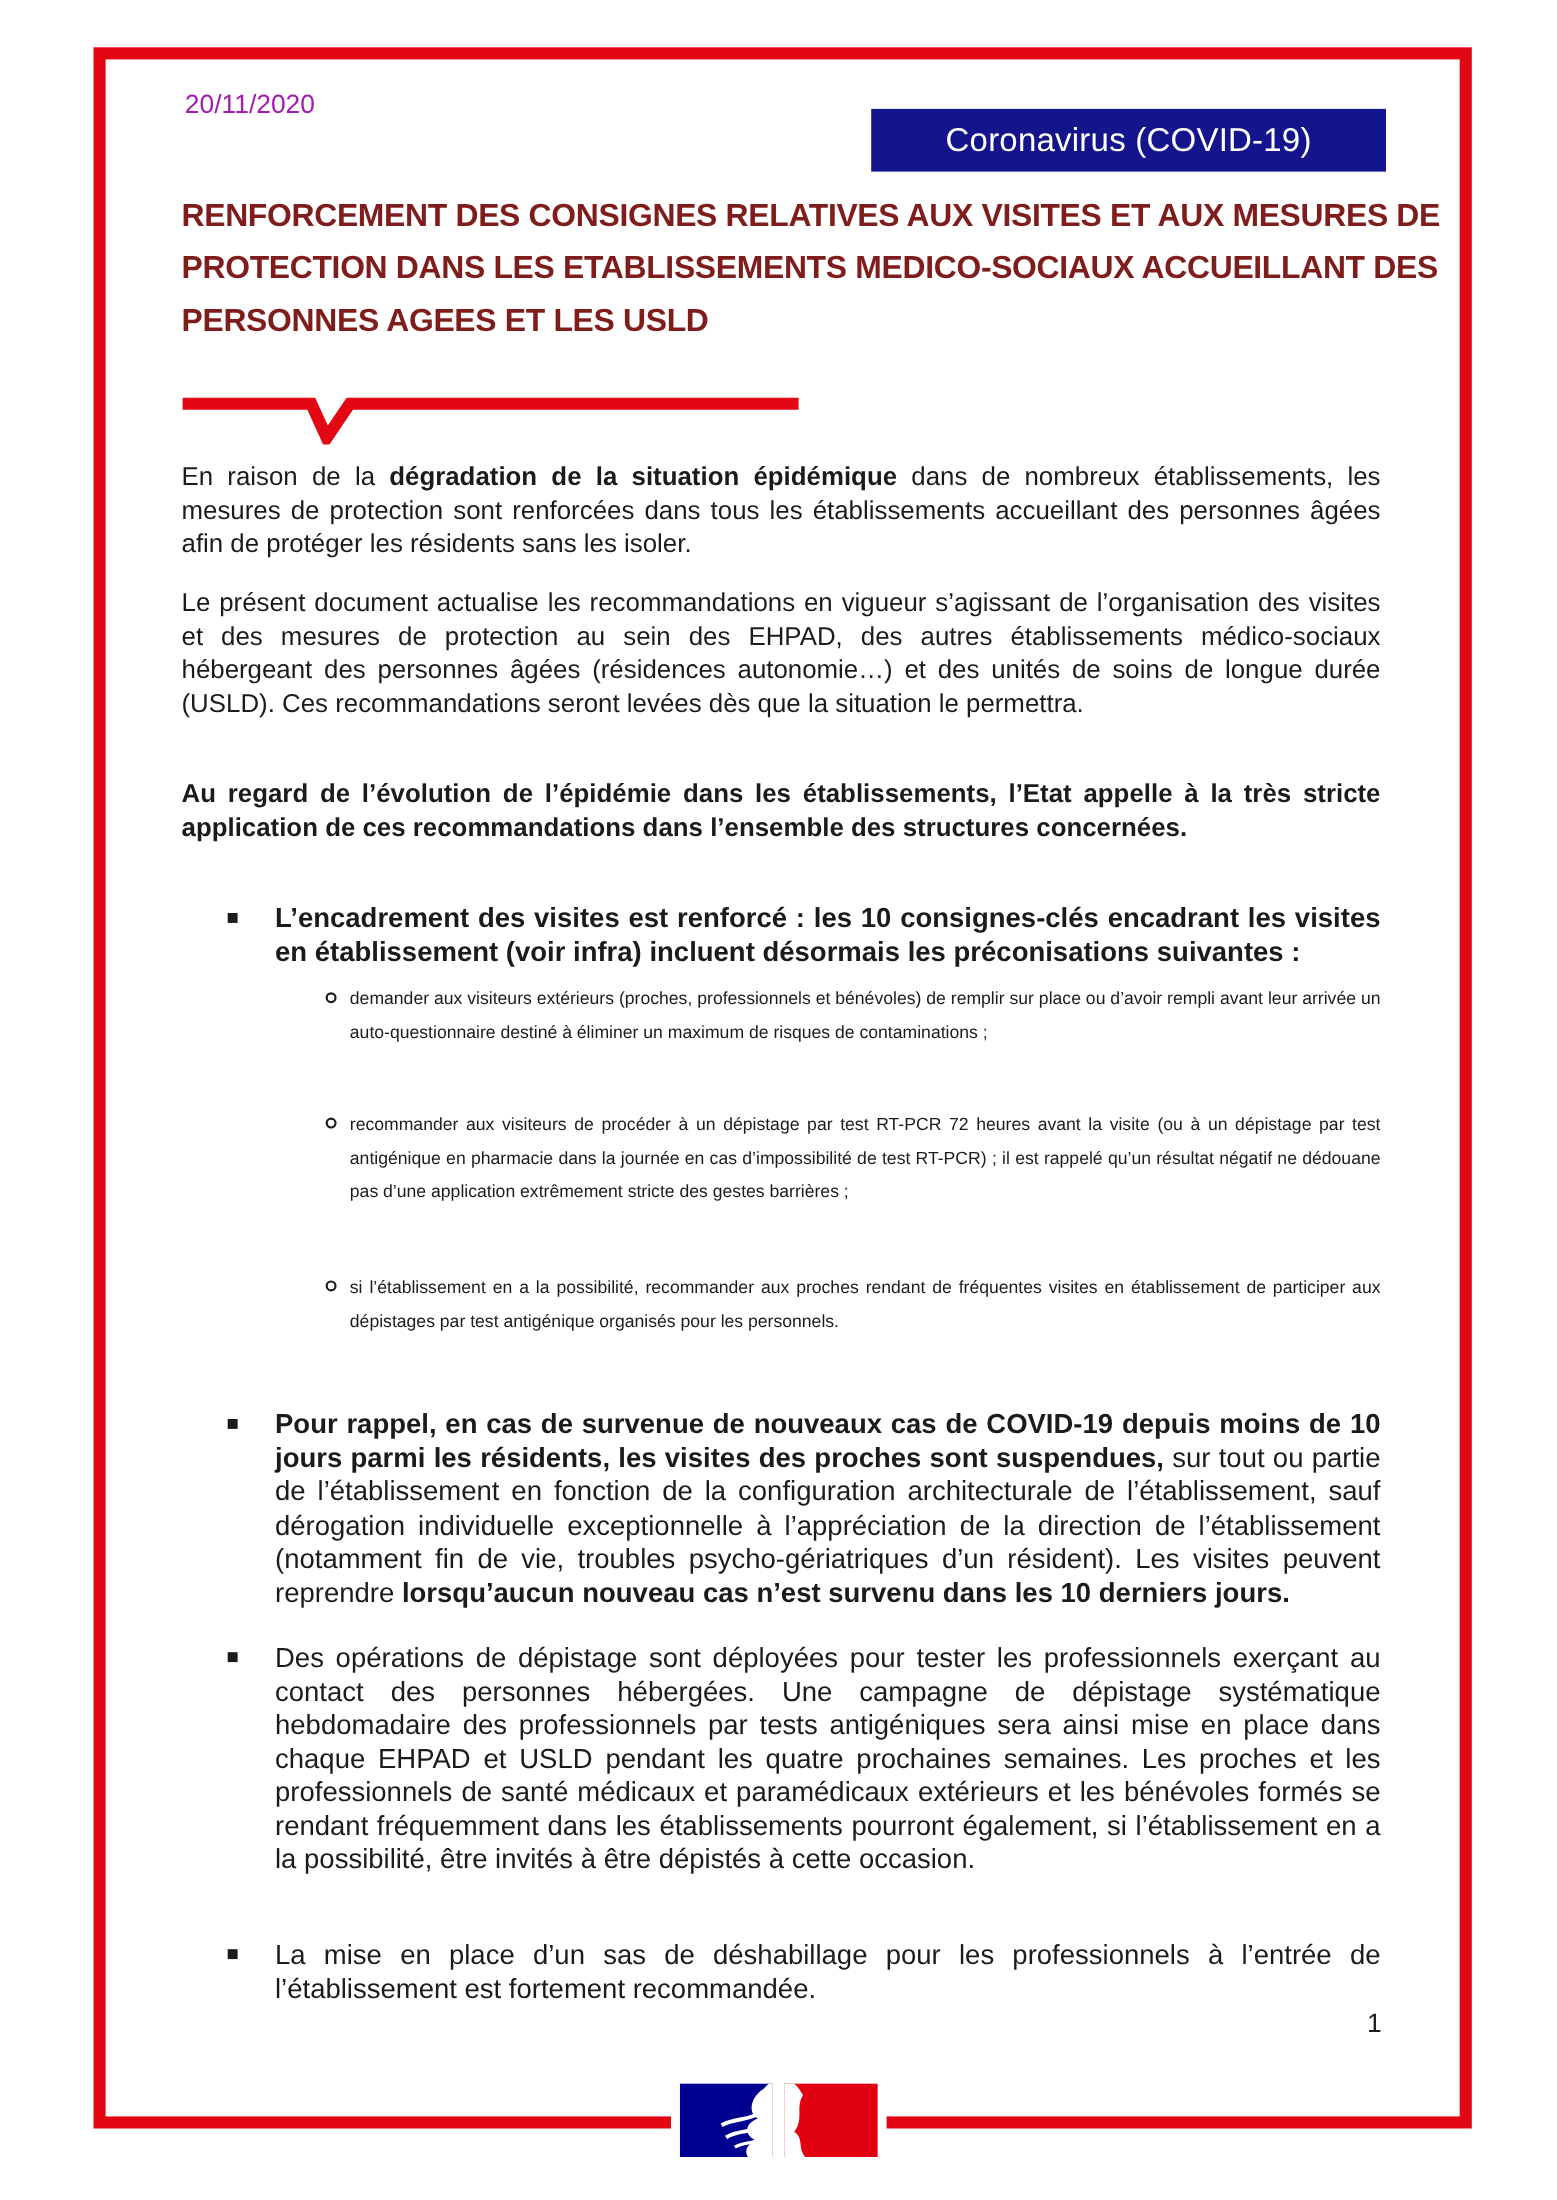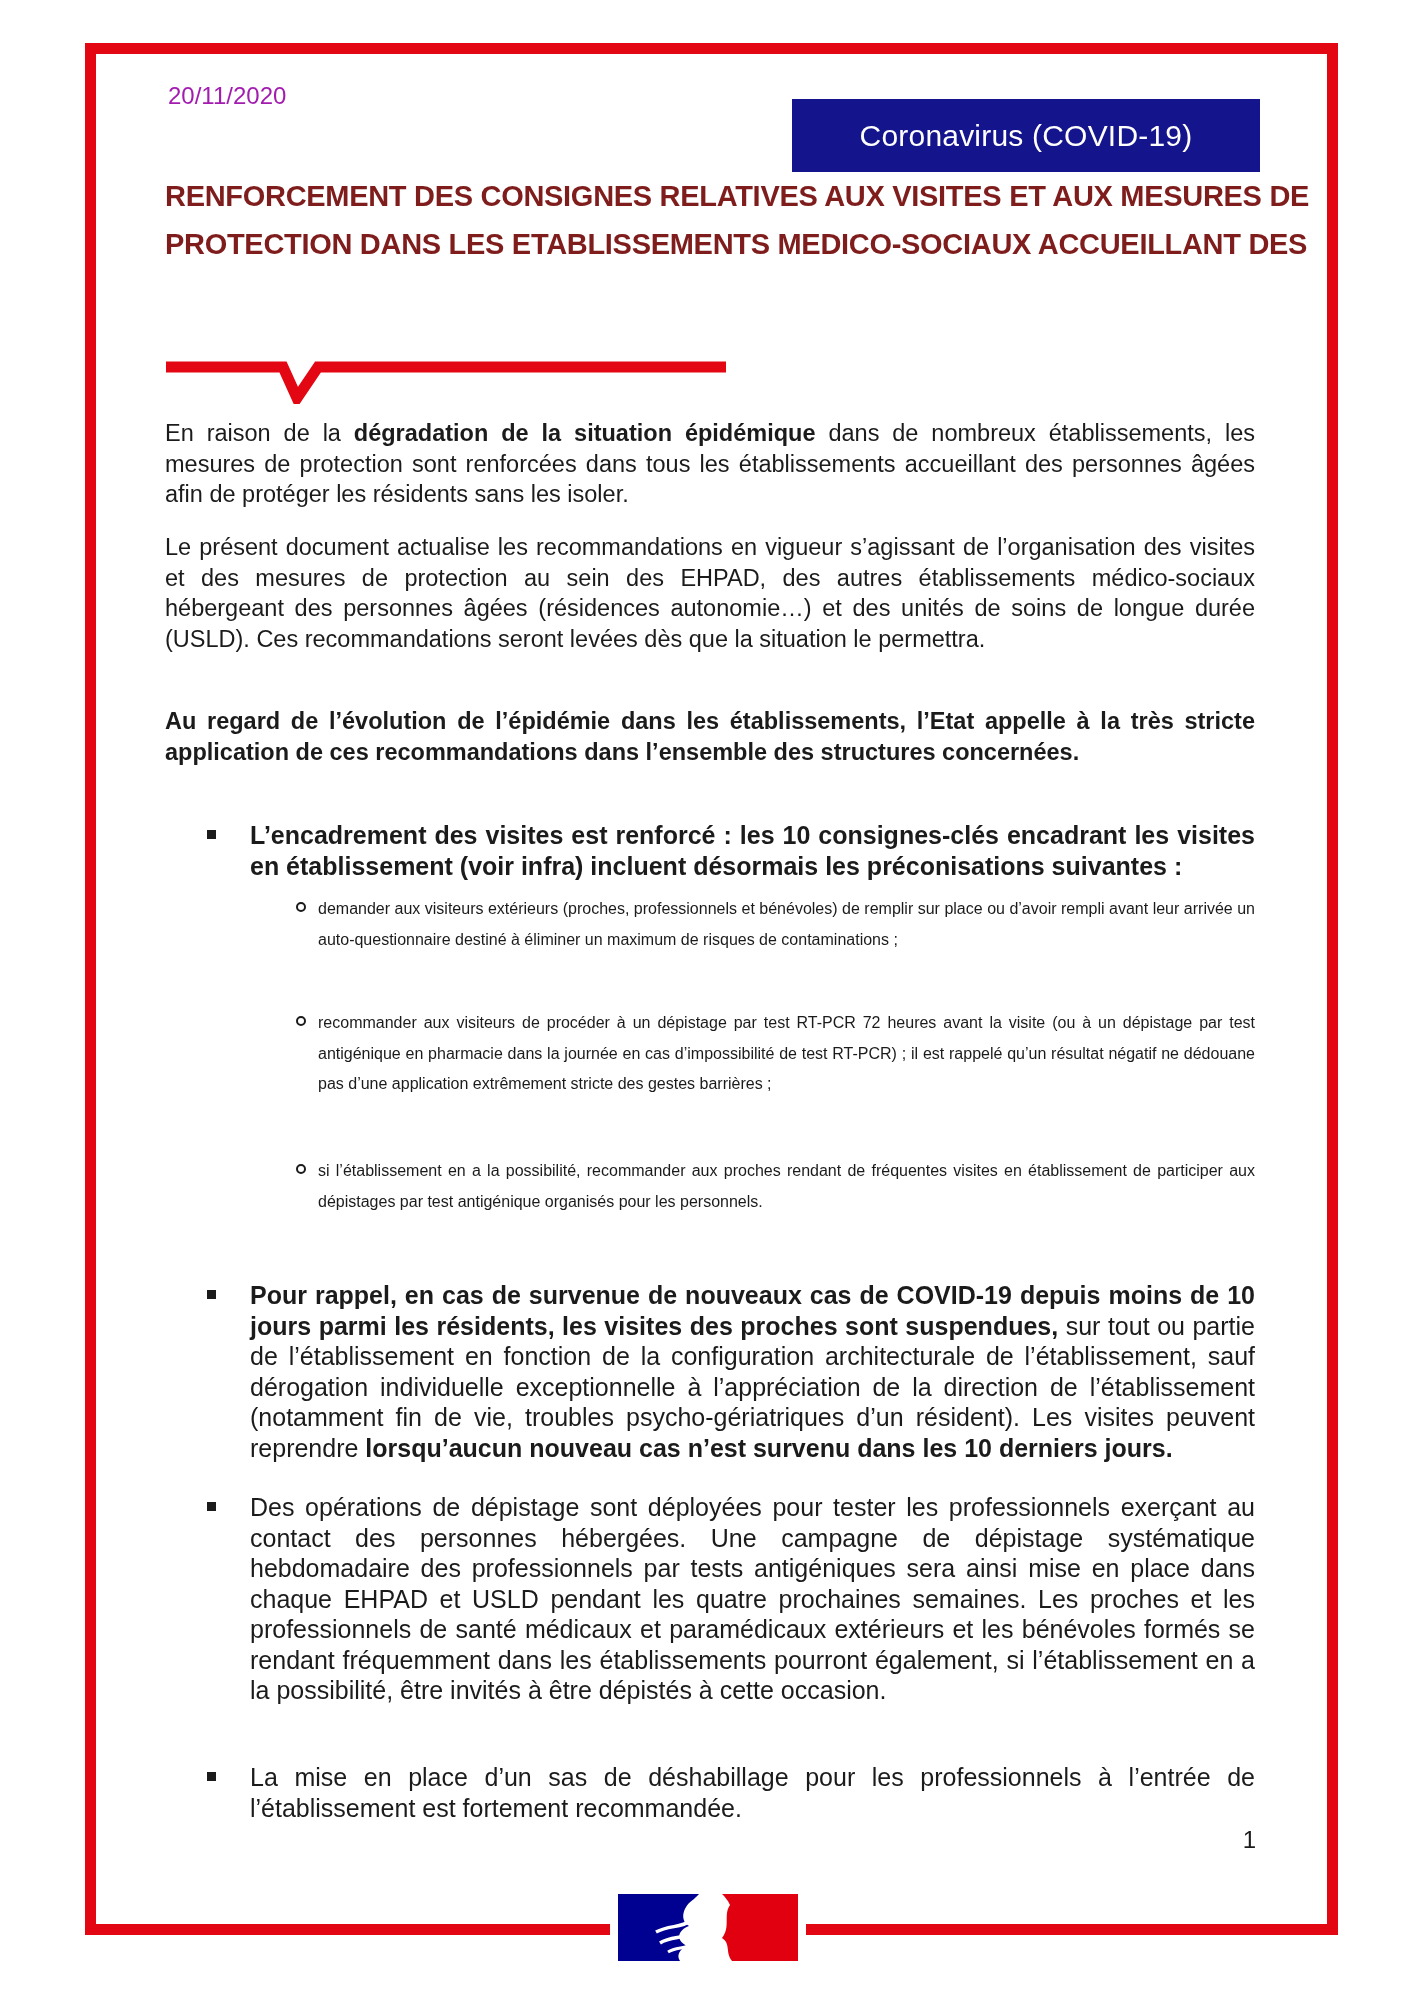--- a/index.html
+++ b/index.html
@@ -8,21 +8,21 @@
     font-family:"Liberation Sans",sans-serif;color:#1b1b1b;overflow:hidden;
   }
   .frame{
     position:absolute;left:85px;top:43px;width:1253px;height:1892px;
     border:11px solid #E30613;box-sizing:border-box;
   }
   .date{
     position:absolute;left:168px;top:82px;font-size:24px;color:#a21caf;
   }
   .banner{
-    position:absolute;left:792px;top:99px;width:468px;height:73px;
+    position:absolute;left:792px;top:99px;width:468px;height:57px;
     background:#14148C;color:#ffffff;font-size:30px;
     display:flex;align-items:center;justify-content:center;letter-spacing:0.2px;
   }
   .title{
     position:absolute;left:165px;top:172px;width:1100px;
     color:#7f1d1d;font-weight:700;font-size:29px;line-height:48px;letter-spacing:-0.3px;
     white-space:nowrap;
   }
   .divider{position:absolute;left:160px;top:352px;}
   .para{
@@ -67,20 +67,21 @@
 
   <div class="date">20/11/2020</div>
 
   <div class="banner">
     <span>Coronavirus (COVID-19)</span>
   </div>
 
   <div class="title">
     <div>RENFORCEMENT DES CONSIGNES RELATIVES AUX VISITES ET AUX MESURES DE</div>
     <div>PROTECTION DANS LES ETABLISSEMENTS MEDICO-SOCIAUX ACCUEILLANT DES</div>
+    <div>PERSONNES AGEES ET LES USLD</div>
   </div>
 
   <svg class="divider" width="572" height="52" viewBox="0 0 572 52">
     <path d="M6,15 H123 L137,46 L158,15 H566" fill="none" stroke="#E30613" stroke-width="11" stroke-linejoin="miter"></path>
   </svg>
 
   <div class="para" style="top:418px">
     <span>En raison de la </span><span class="b">dégradation de la situation épidémique</span><span> dans de nombreux établissements, les mesures de protection sont renforcées dans tous les établissements accueillant des personnes âgées afin de protéger les résidents sans les isoler.</span>
   </div>
 

